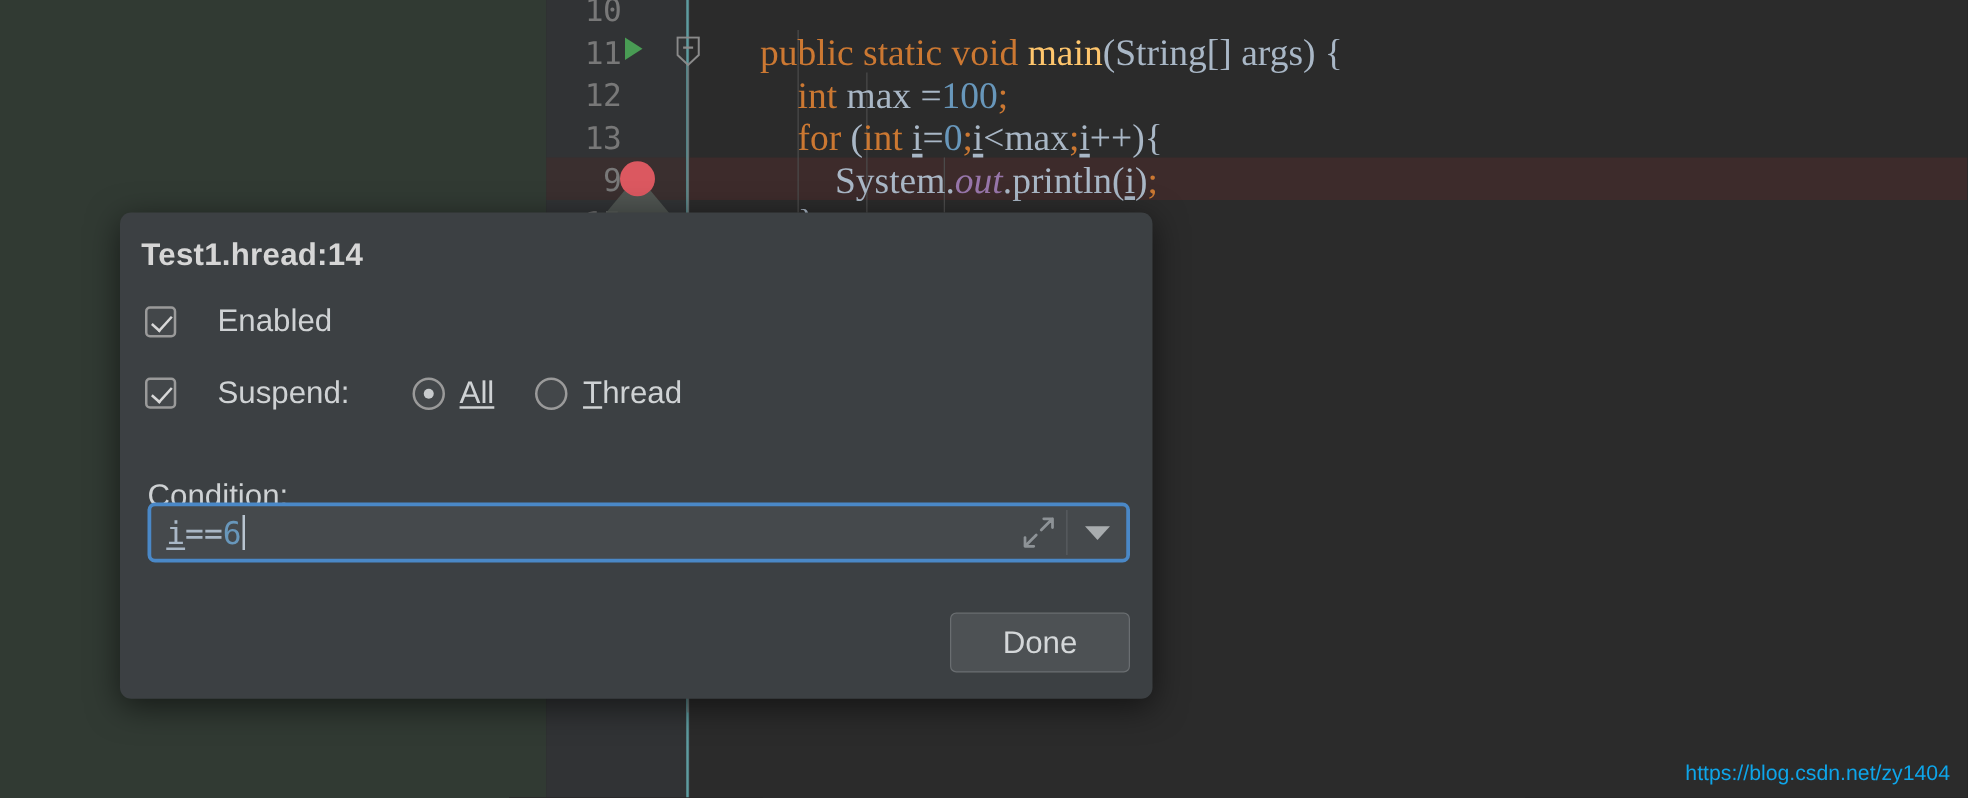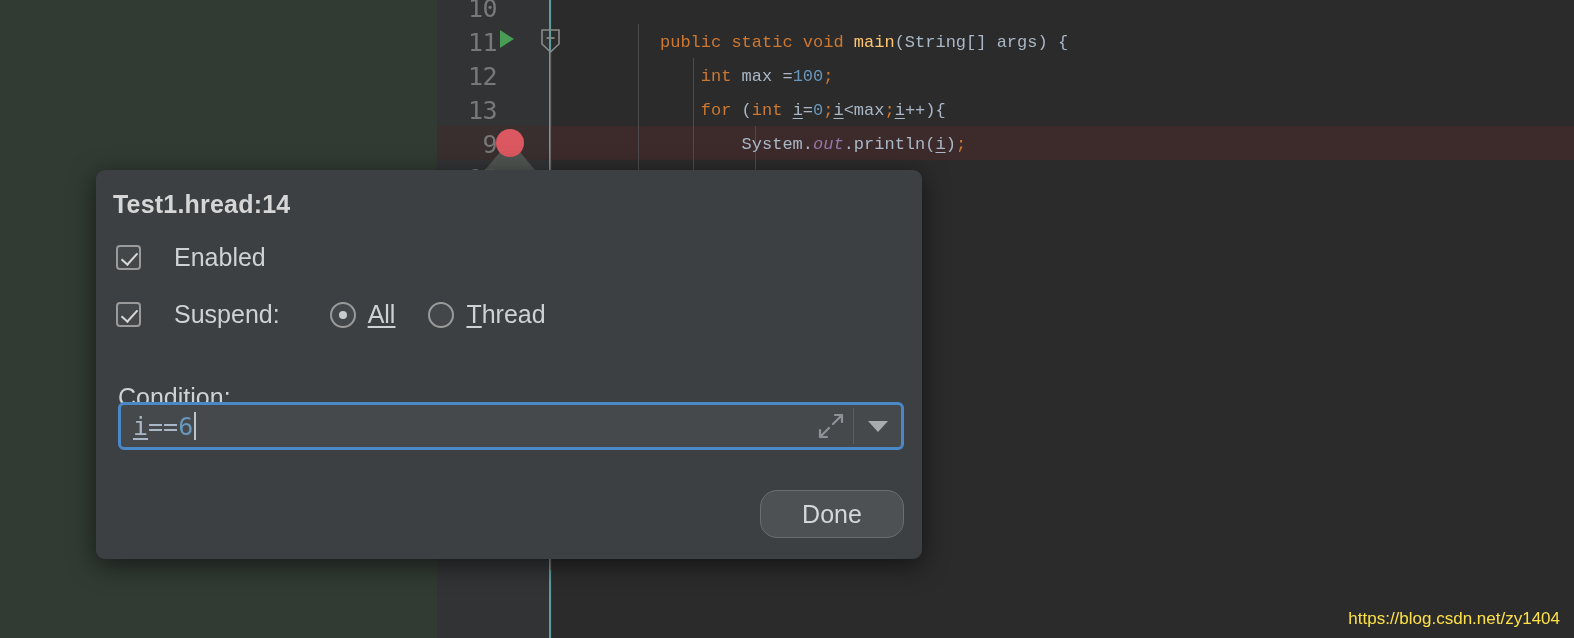--- a/index.html
+++ b/index.html
@@ -105,24 +105,24 @@
     width: 0; height: 0;
     border-bottom: 48px solid #555a56;
     border-left: 40px solid transparent;
     border-right: 40px solid transparent;
     opacity: 0.85;
   }
 
   
   .code-line {
     position: absolute;
-    left: 660px;
+    left: 608px;
     white-space: pre;
-    font-family: Liberation Mono, monospace;
-    font-size: 17px;
+    font-family: Liberation Serif, serif;
+    font-size: 30px;
     line-height: 34px;
     color: #a9b7c6;
   }
   .kw   { color: #cc7832; }
   .num  { color: #6897bb; }
   .fn   { color: #ffc66d; }
   .stat { color: #9876aa; font-style: italic; }
   .id-u { text-decoration: underline; text-underline-offset: 3px; }
 
   
@@ -296,36 +296,36 @@
     font-size: 25px;
     color: #4a90e2;
     cursor: pointer;
   }
   #done-button {
     position: absolute;
     left: 664px; top: 320px;
     width: 144px; height: 48px;
     background: #4d5154;
     border: 1px solid #6a6e71;
-    border-radius: 17px;
+    border-radius: 5px;
     color: #d4d7d9;
     font-size: 25px;
     display: flex;
     align-items: center;
     justify-content: center;
     box-sizing: border-box;
     cursor: pointer;
   }
 
   
   #watermark {
     position: absolute;
     right: 14px; bottom: 9px;
     font-size: 17px;
-    color: #fde047;
+    color: #0ea5e9;
   }
 </style>
 </head>
 <body>
 
 <div id="editor-root">
 
   <div id="left-panel"></div>
   <div id="gutter"></div>
   <div id="gutter-line-highlight"></div>

